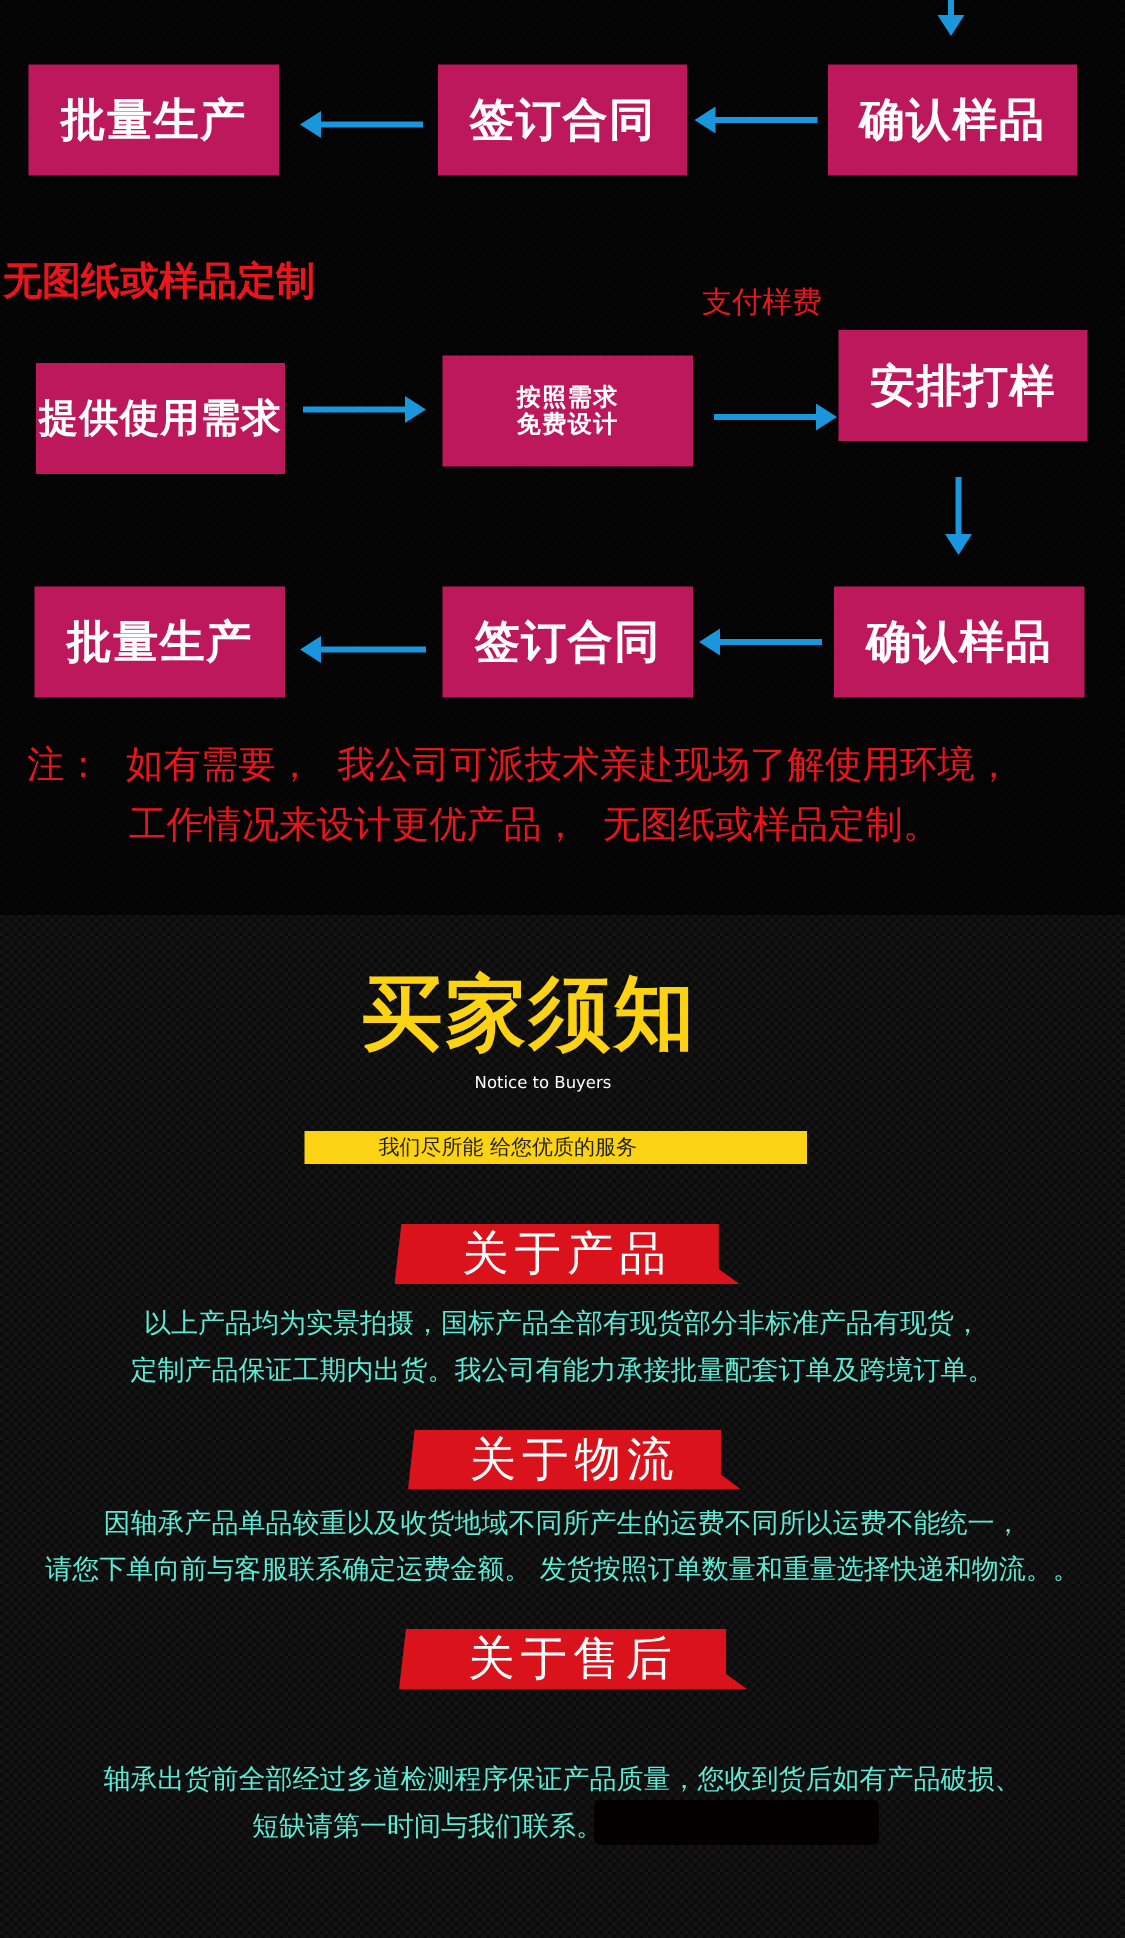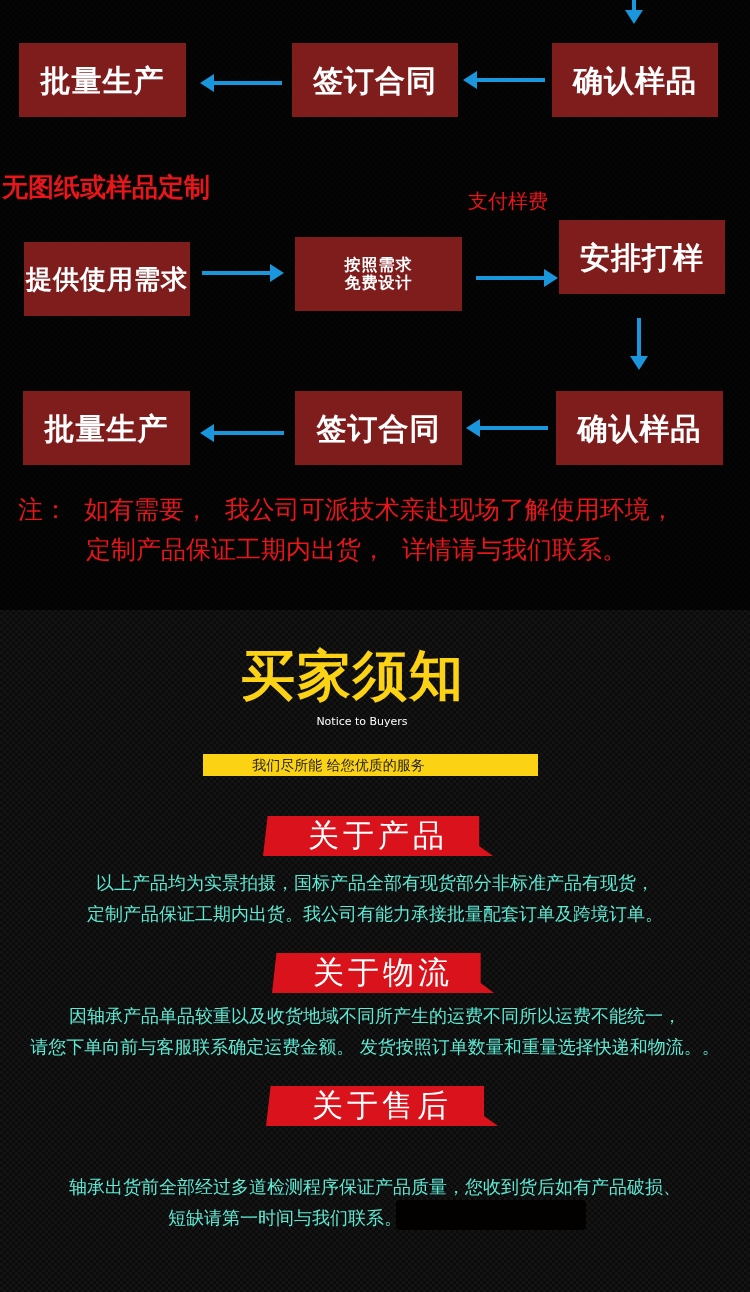--- a/index.html
+++ b/index.html
@@ -7,21 +7,21 @@
     background-color:#0b0b0b;
     background-image:
       linear-gradient(45deg,#141414 25%,transparent 25%),
       linear-gradient(-45deg,#141414 25%,transparent 25%),
       linear-gradient(45deg,transparent 75%,#141414 75%),
       linear-gradient(-45deg,transparent 75%,#141414 75%);
     background-size:6px 6px;
     background-position:0 0,0 3px,3px -3px,-3px 0;
     font-family:"DejaVu Sans",sans-serif;}
   .top{position:absolute;left:0;top:0;width:750px;height:610px;background:rgba(0,0,0,0.72);}
-  .box{position:absolute;background:#7f1d1d;color:#fff;font-weight:bold;display:flex;align-items:center;justify-content:center;text-align:center;font-size:30px;line-height:1.1;letter-spacing:1px;}
+  .box{position:absolute;background:#be185d;color:#fff;font-weight:bold;display:flex;align-items:center;justify-content:center;text-align:center;font-size:30px;line-height:1.1;letter-spacing:1px;}
   .box.two{font-size:16px;flex-direction:column;}
   .arrow{position:absolute;height:4px;background:#1a96dc;}
   .arrow.right::after{content:"";position:absolute;right:-12px;top:-7px;border-left:14px solid #1a96dc;border-top:9px solid transparent;border-bottom:9px solid transparent;}
   .arrow.left::before{content:"";position:absolute;left:-12px;top:-7px;border-right:14px solid #1a96dc;border-top:9px solid transparent;border-bottom:9px solid transparent;}
   .varrow{position:absolute;width:4px;background:#1a96dc;}
   .varrow::after{content:"";position:absolute;bottom:-12px;left:-7px;border-top:14px solid #1a96dc;border-left:9px solid transparent;border-right:9px solid transparent;}
   .red{color:#e8151b;position:absolute;}
   .ttl{position:absolute;left:0;width:750px;text-align:center;}
   .banner{position:absolute;background:#d9121b;color:#fff;font-size:31px;letter-spacing:4px;font-weight:300;display:flex;align-items:center;justify-content:center;clip-path:polygon(2% 0,94% 0,94% 75%,100% 100%,0 100%);}
   .para{position:absolute;left:0;width:750px;text-align:center;color:#5eead4;font-size:18px;line-height:34px;}
@@ -52,21 +52,21 @@
 <div class="box" style="left:559px;top:220px;width:166px;height:74px;">安排打样</div>
 <div class="varrow" style="left:637px;top:318px;height:40px;"></div>
 
 <div class="box" style="left:23px;top:391px;width:167px;height:74px;">批量生产</div>
 <div class="arrow left" style="left:212px;top:431px;width:72px;"></div>
 <div class="box" style="left:295px;top:391px;width:167px;height:74px;">签订合同</div>
 <div class="arrow left" style="left:478px;top:426px;width:70px;"></div>
 <div class="box" style="left:556px;top:391px;width:167px;height:74px;">确认样品</div>
 
 <div class="red" style="left:18px;top:493px;font-size:25px;white-space:pre;">注：  如有需要，  我公司可派技术亲赴现场了解使用环境，</div>
-<div class="red" style="left:86px;top:533px;font-size:25px;white-space:pre;">定制产品保证工期内出货，  详情请与我们联系。</div>
+<div class="red" style="left:86px;top:533px;font-size:25px;white-space:pre;">工作情况来设计更优产品，  无图纸或样品定制。</div>
 
 <div class="ttl" style="top:640px;color:#fcd214;font-size:54px;font-weight:bold;letter-spacing:2px;left:-22px;">买家须知</div>
 <div class="ttl" style="top:715px;color:#fff;font-size:11px;left:-13px;">Notice to Buyers</div>
 <div style="position:absolute;left:203px;top:754px;width:335px;height:22px;background:#fcd214;"></div>
 <div style="position:absolute;left:203px;top:754px;width:335px;height:22px;line-height:22px;text-align:center;color:#222;font-size:14px;padding-right:64px;box-sizing:border-box;">我们尽所能 给您优质的服务</div>
 
 <div class="banner" style="left:263px;top:816px;width:230px;height:40px;">关于产品</div>
 <div class="para" style="top:866px;">以上产品均为实景拍摄，国标产品全部有现货部分非标准产品有现货，</div>
 <div class="para" style="top:897px;">定制产品保证工期内出货。我公司有能力承接批量配套订单及跨境订单。</div>
 

